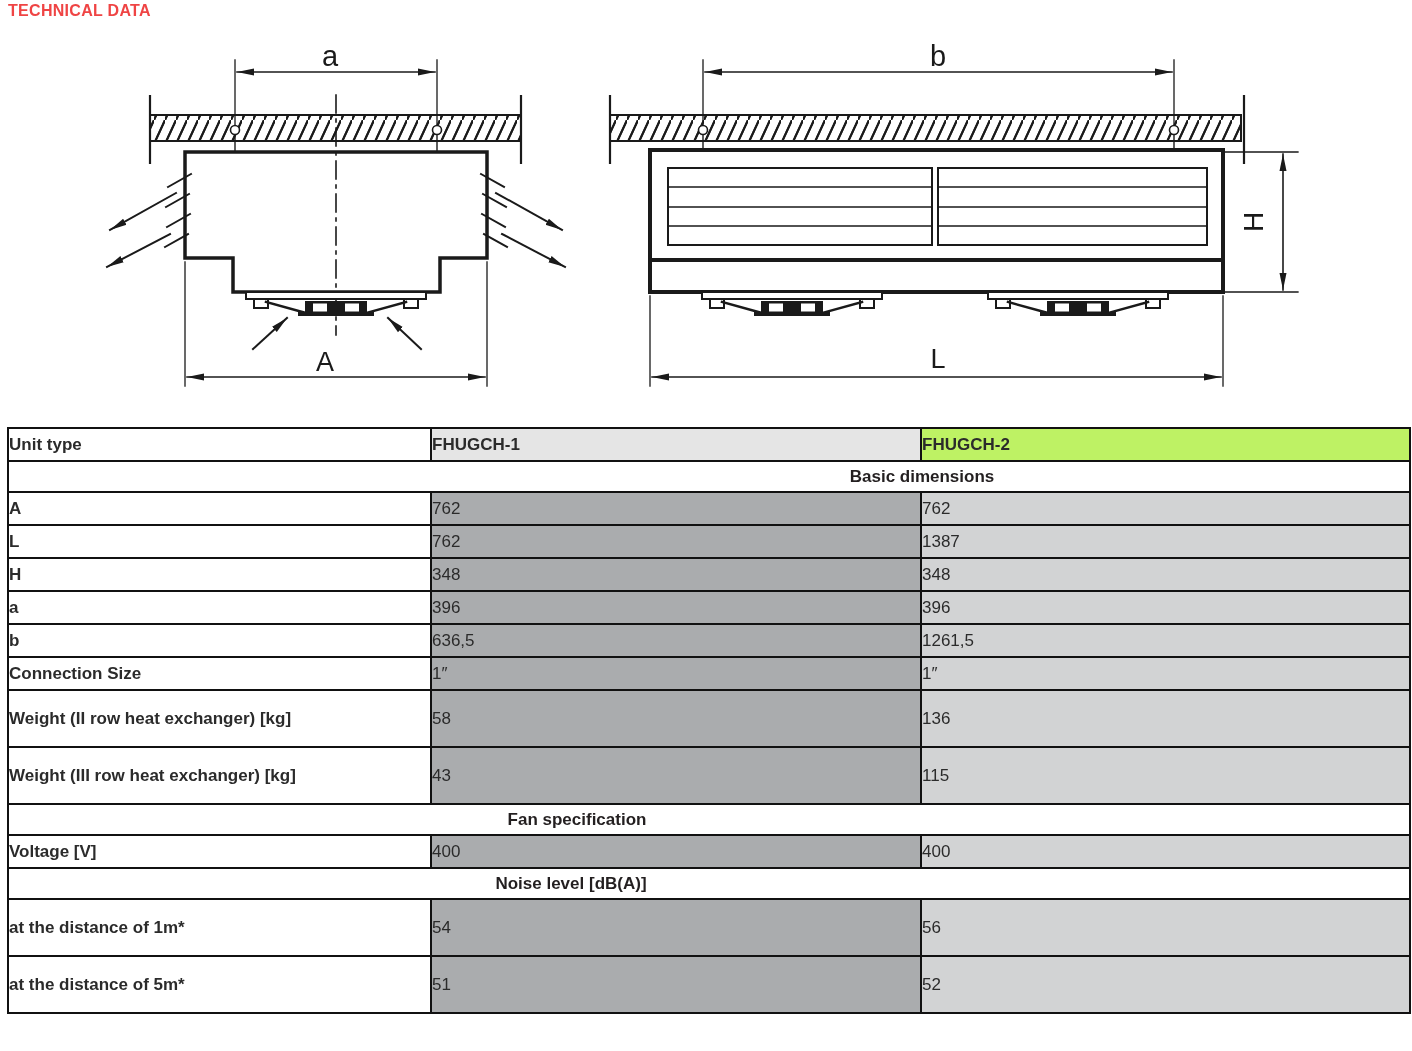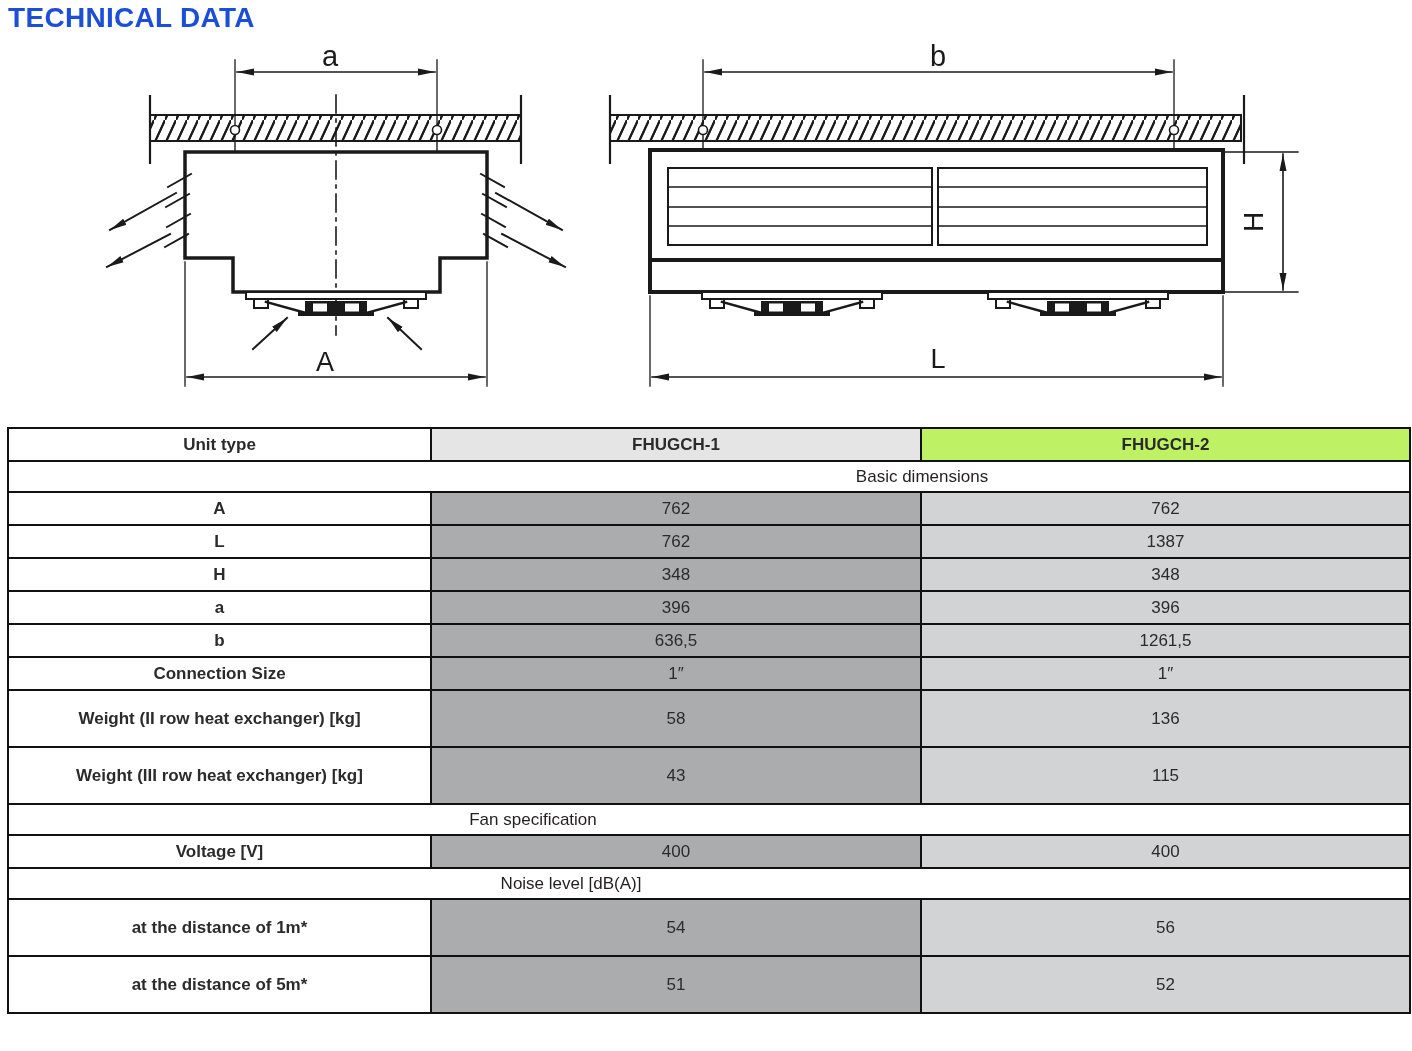--- a/index.html
+++ b/index.html
@@ -1,44 +1,44 @@
 <!DOCTYPE html>
 <html><head>
 <meta charset="utf-8">
 <style>
   html,body{margin:0;padding:0}
   body{
     width:1412px;height:1051px;position:relative;background:#fff;
     font-family:"Liberation Sans",sans-serif;color:#231f20;overflow:hidden;
   }
   .page-title{
-    position:absolute;left:8px;top:2px;font-size:28px;font-weight:bold;
-    letter-spacing:.3px;color:#1d4ed8;
+    position:absolute;left:8px;top:2px;font-size:16px;font-weight:bold;
+    letter-spacing:.3px;color:#ef4444;
   }
   svg.diagrams{position:absolute;left:0;top:0;display:block}
   svg text{font-family:"Liberation Sans",sans-serif;fill:#1a1a1a}
 
   table.spec{
     position:absolute;left:7px;top:427px;width:1402px;
     border-collapse:collapse;table-layout:fixed;
   }
   .spec td{
-    border:2px solid #111;padding:0;height:31px;text-align:center;
+    border:2px solid #111;padding:0;height:31px;text-align:left;
     vertical-align:middle;font-size:17px;color:#2b2b2b;line-height:1.15;margin-top:28px;
   }
   .lbl{font-weight:bold;color:#231f20;background:#fff}
   .hdr{font-weight:bold;color:#231f20}
   .h1{background:#e5e5e5}
   .h2{background:#bef264}
   .c1{background:#aaacae}
   .c2{background:#d2d3d4}
-  tr.sec-row td{height:29px;background:#fff;font-weight:normal;color:#231f20;position:relative}
+  tr.sec-row td{height:29px;background:#fff;font-weight:bold;color:#231f20;position:relative}
   tr.sec-row span{position:absolute;top:50%;transform:translate(-50%,-50%);white-space:nowrap}
   .sec-basic span{left:913px}
-  .sec-fan span{left:524px}
+  .sec-fan span{left:568px}
   .sec-noise span{left:562px}
   tr.tall td{height:55px}
   .vt{vertical-align:top;padding-top:6px}
   
   .sh206{padding-right:206px}
   .sh26{padding-right:26px}
   .sh112{padding-right:112px}
   .sh156{padding-right:156px}
   .sh210{padding-right:210px}
   .sh72{padding-right:72px}

